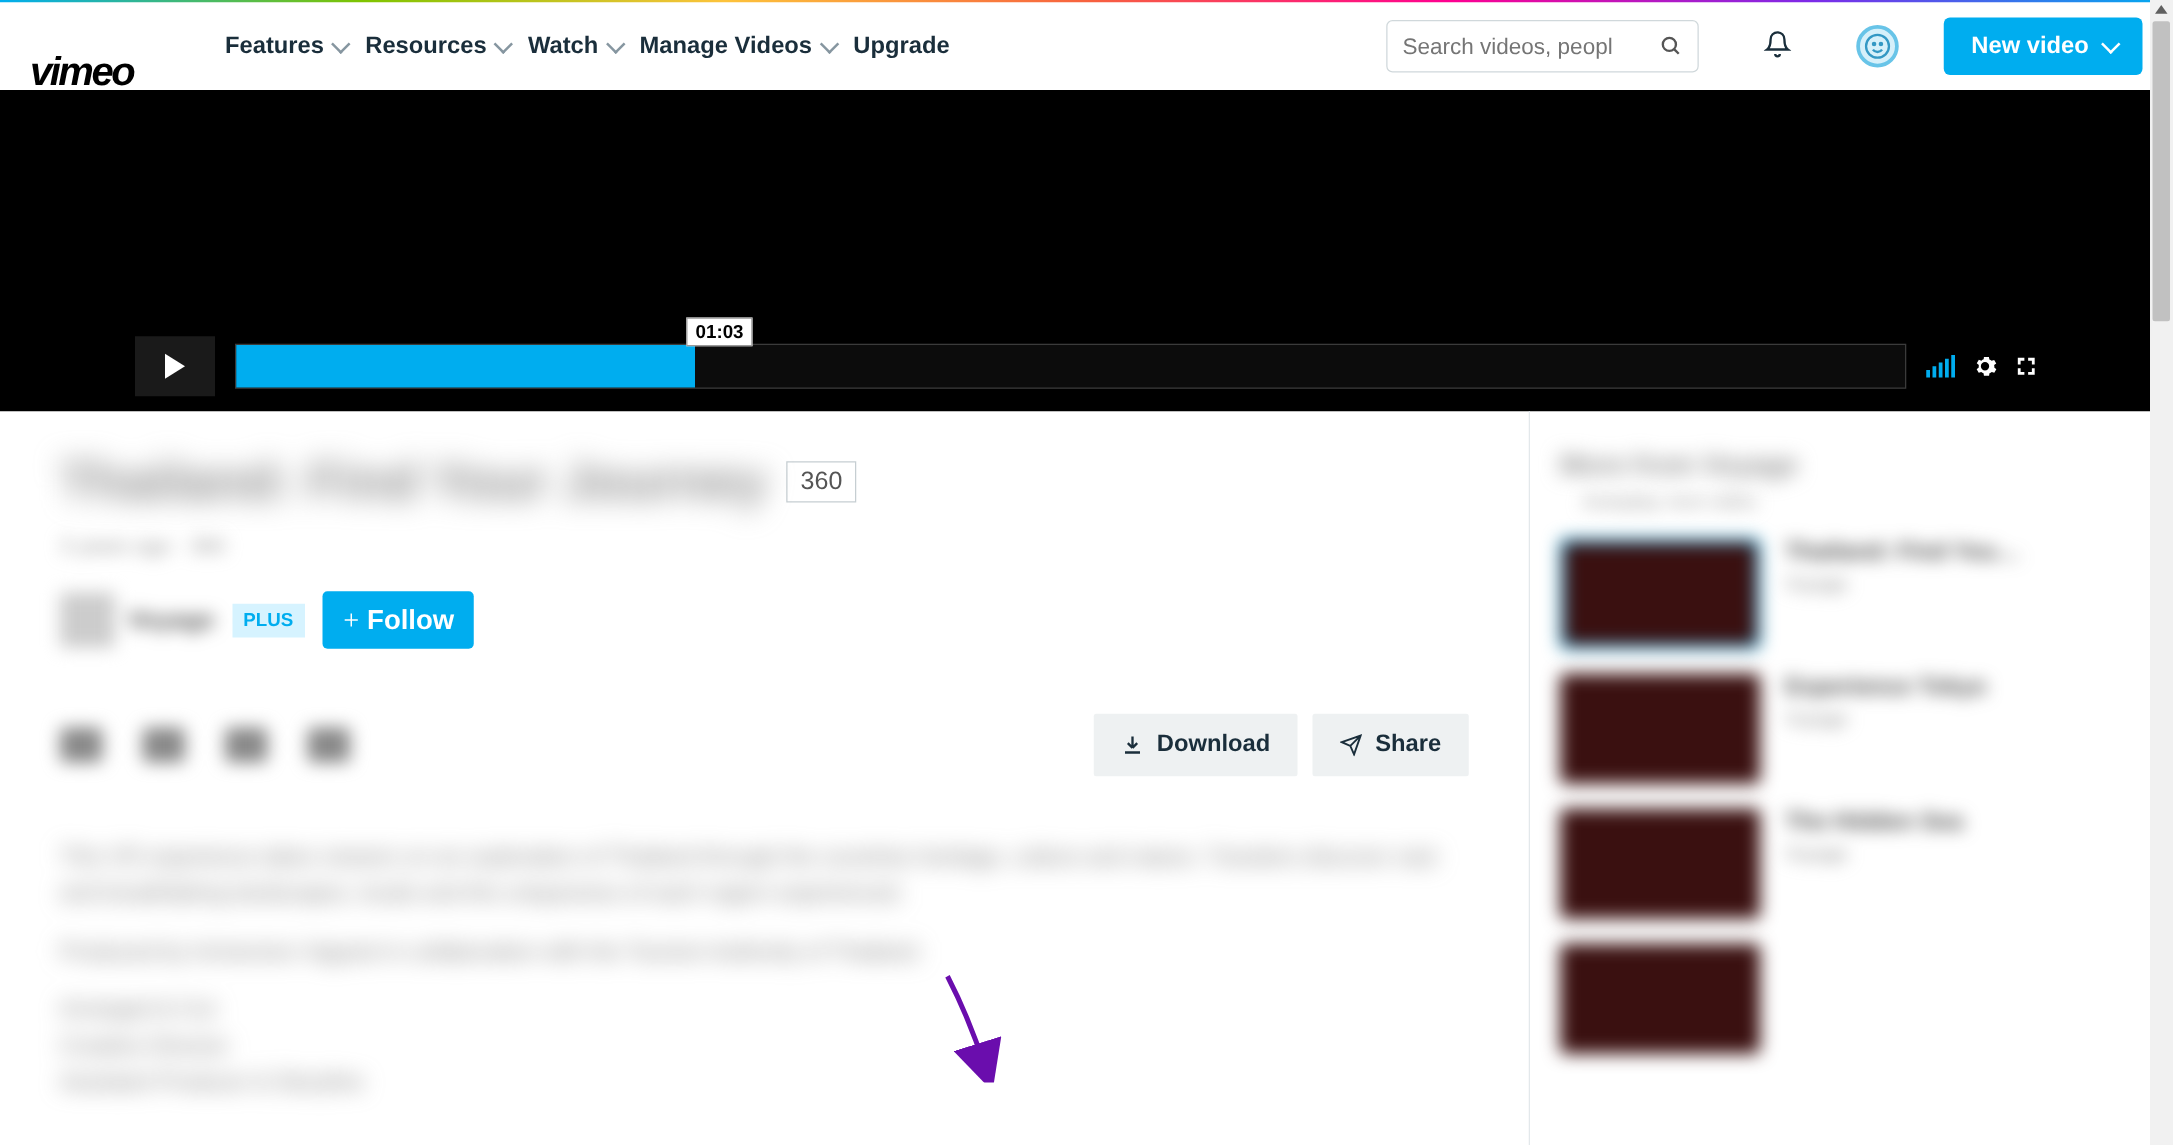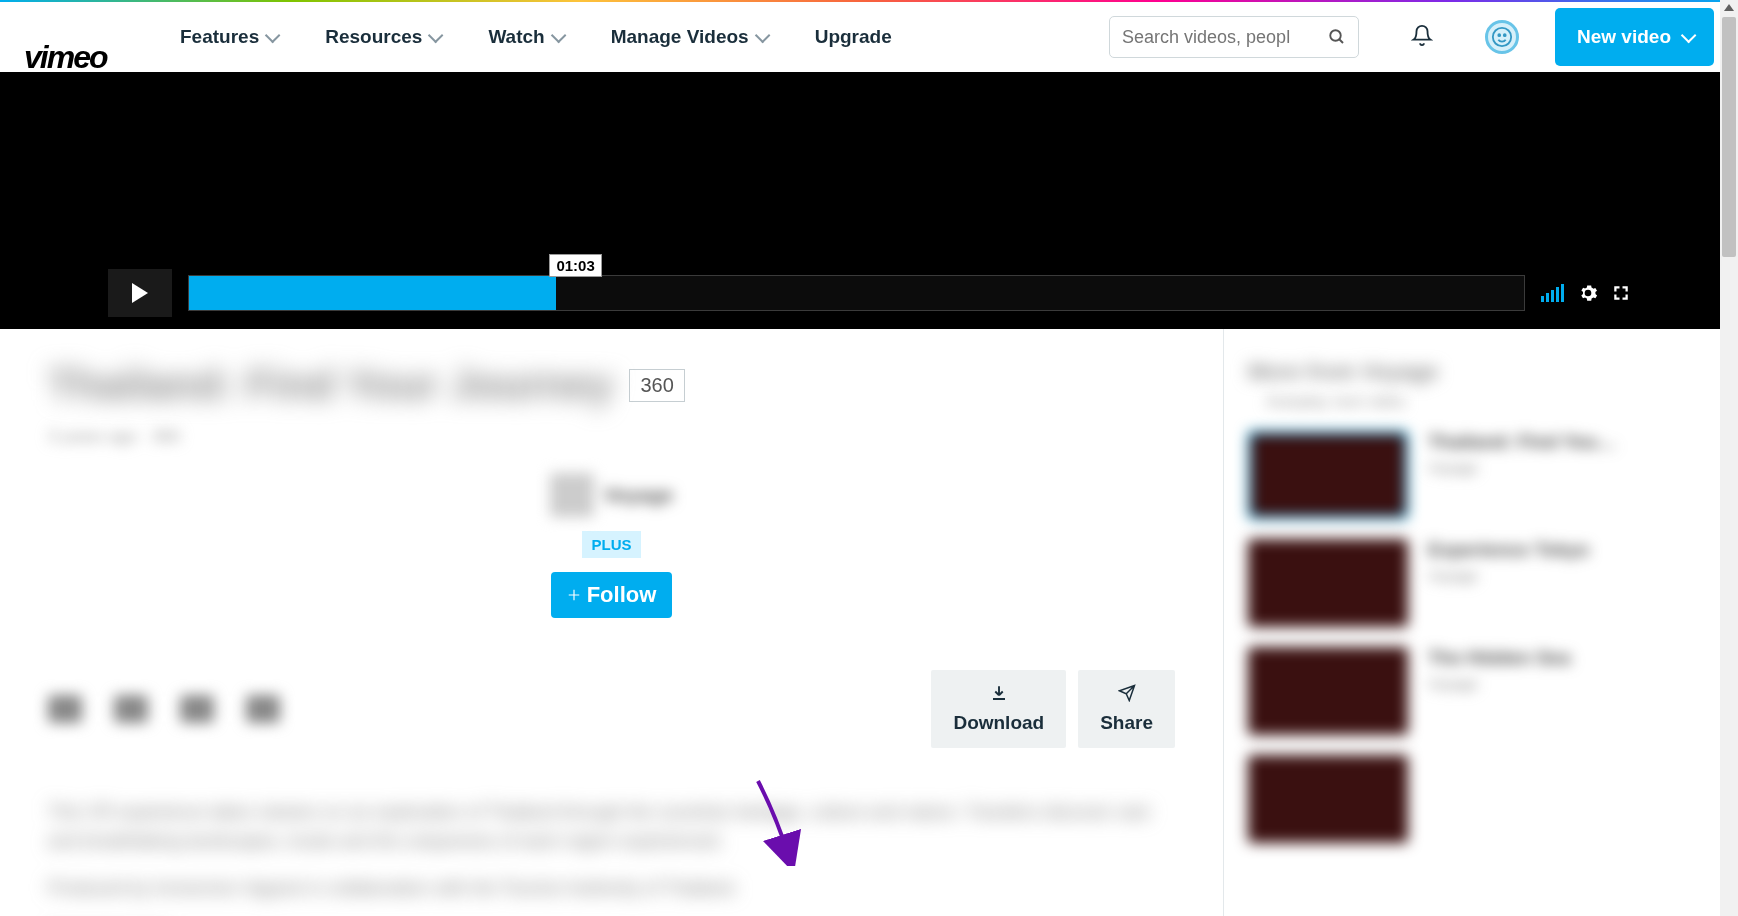--- a/index.html
+++ b/index.html
@@ -4,31 +4,31 @@
 <style>
 * { margin: 0; padding: 0; box-sizing: border-box; }
 body { font-family: -apple-system, BlinkMacSystemFont, "Helvetica Neue", Helvetica, Arial, sans-serif; background: #fff; width: 1738px; overflow-x: hidden; }
 
 
 .rainbow { height: 2px; background: linear-gradient(90deg,#00adef,#7fc400,#fdc33b,#f7623e,#ff0090,#7d2ae8,#00adef); }
 
 
 .header { height: 70px; display: flex; align-items: center; padding: 0 24px; gap: 36px; background: #fff; }
 .logo-wrap { display: flex; align-items: center; margin-top: 42px; }
-.nav-links { display: flex; gap: 49px; align-items: center; }
+.nav-links { display: flex; gap: 16px; align-items: center; }
 .nav-item { font-size: 19px; font-weight: 600; color: #1a2e3b; display: flex; align-items: center; gap: 6px; cursor: pointer; }
 .chev { width: 11px; height: 11px; display: inline-block; border-right: 2px solid #8696a0; border-bottom: 2px solid #8696a0; transform: rotate(45deg) translateY(-3px); }
 .header-spacer { flex: 1; }
 .search-box { width: 250px; height: 42px; border: 1px solid #d0d8db; border-radius: 5px; display: flex; align-items: center; padding: 0 12px; gap: 8px; }
 .search-box input { border: none; outline: none; flex: 1; font-size: 18px; color: #8696a0; width: 100%; }
 .search-icon { width: 18px; height: 18px; }
 .bell-wrap { padding: 0 16px; cursor: pointer; }
 .avatar { width: 34px; height: 34px; border-radius: 50%; background: #d6f0fa; border: 3px solid #68c4e8; display: flex; align-items: center; justify-content: center; cursor: pointer; }
 .avatar-face { width: 22px; height: 22px; }
-.new-video { height: 58px; padding: 0 22px; background: #00adef; color: #fff; border: none; border-radius: 5px; font-size: 19px; font-weight: 700; display: flex; align-items: center; gap: 10px; cursor: pointer; }
+.new-video { height: 46px; padding: 0 22px; background: #00adef; color: #fff; border: none; border-radius: 5px; font-size: 19px; font-weight: 700; display: flex; align-items: center; gap: 10px; cursor: pointer; }
 .new-video .chev { border-color: #fff; }
 
 
 .player { background: #000; height: 257px; position: relative; }
 .player-controls { position: absolute; left: 108px; right: 108px; bottom: 12px; height: 48px; display: flex; align-items: center; gap: 16px; }
 .play-btn { width: 64px; height: 48px; background: #1a1a1a; display: flex; align-items: center; justify-content: center; cursor: pointer; }
 .play-tri { width: 0; height: 0; border-left: 16px solid #fff; border-top: 10px solid transparent; border-bottom: 10px solid transparent; }
 .scrubber { flex: 1; height: 36px; border: 1px solid #3b3b3b; position: relative; background: #0c0c0c; }
 .scrubber-fill { position: absolute; left: 0; top: 0; bottom: 0; width: 27.5%; background: #00adef; }
 .time-tip { position: absolute; left: 27%; top: -22px; background: #fff; color: #000; font-size: 15px; padding: 2px 6px; border: 1px solid #999; font-weight: 600; }
@@ -41,32 +41,32 @@
 
 
 .content { display: flex; }
 .main { flex: 1; padding: 32px 48px; }
 .side { width: 515px; border-left: 1px solid #e3e8eb; padding: 30px 24px; }
 
 .title-row { display: flex; align-items: center; gap: 16px; margin-bottom: 18px; }
 .vid-title { font-size: 42px; font-weight: 700; color: #8b8b8b; filter: blur(11px); }
 .badge-360 { border: 1px solid #c6ced2; padding: 4px 10px; font-size: 20px; color: #555; }
 .meta { font-size: 17px; color: #999; filter: blur(7px); margin-bottom: 26px; }
-.author-row { display: flex; align-items: center; gap: 14px; margin-bottom: 36px; flex-direction: column; }
+.author-row { display: flex; align-items: center; gap: 14px; margin-bottom: 36px; }
 .author-block { display: flex; align-items: center; gap: 10px; filter: blur(7px); }
 .author-av { width: 44px; height: 44px; background: #ccc; border-radius: 3px; }
 .author-name { font-size: 20px; color: #555; font-weight: 600; }
 .plus-tag { background: #d6f3ff; color: #00adef; font-size: 15px; font-weight: 700; padding: 5px 9px; }
 .follow-btn { background: #00adef; color: #fff; border: none; padding: 10px 16px; font-size: 22px; font-weight: 600; border-radius: 4px; display: flex; align-items: center; gap: 6px; cursor: pointer; }
 
 .action-row { display: flex; align-items: center; padding: 16px 0; }
 .eng-left { display: flex; gap: 32px; filter: blur(7px); }
 .eng-item { width: 34px; height: 28px; background: #888; border-radius: 4px; }
 .action-right { margin-left: auto; display: flex; gap: 12px; }
-.action-btn { background: #eef1f2; border: none; padding: 14px 22px; font-size: 19px; font-weight: 700; color: #1a2e3b; display: flex; align-items: center; gap: 10px; cursor: pointer; border-radius: 2px; flex-direction: column; }
+.action-btn { background: #eef1f2; border: none; padding: 14px 22px; font-size: 19px; font-weight: 700; color: #1a2e3b; display: flex; align-items: center; gap: 10px; cursor: pointer; border-radius: 2px; }
 
 .desc { margin-top: 34px; filter: blur(9px); color: #777; font-size: 18px; line-height: 1.6; }
 .desc p { margin-bottom: 18px; }
 
 
 .annot-arrow { position: absolute; left: 748px; top: 447px; pointer-events: none; }
 
 .side-title { font-size: 22px; font-weight: 700; color: #888; filter: blur(8px); margin-bottom: 8px; }
 .side-sub { font-size: 16px; color: #999; filter: blur(7px); margin-bottom: 20px; padding-left: 18px; }
 .side-item { display: flex; gap: 20px; margin-bottom: 20px; align-items: flex-start; filter: blur(7px); }

